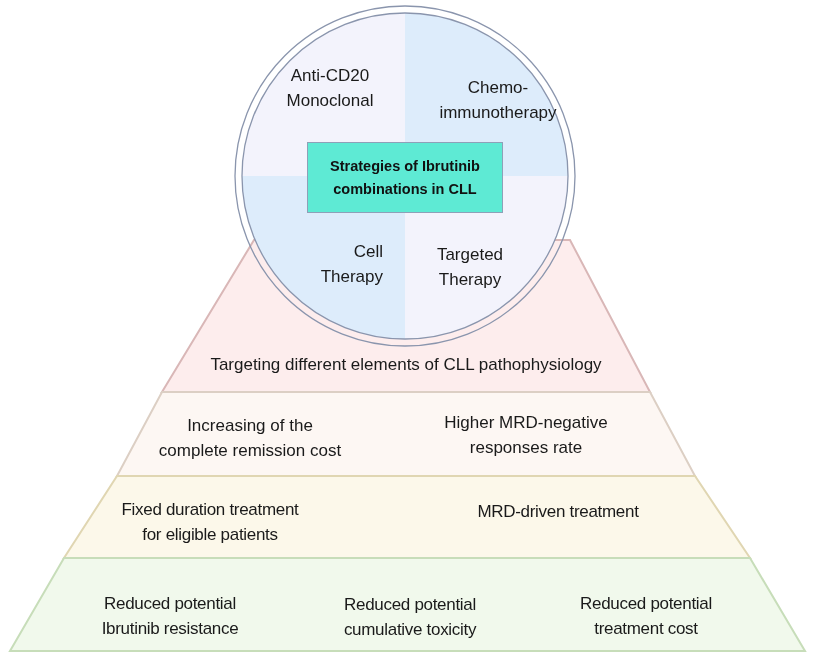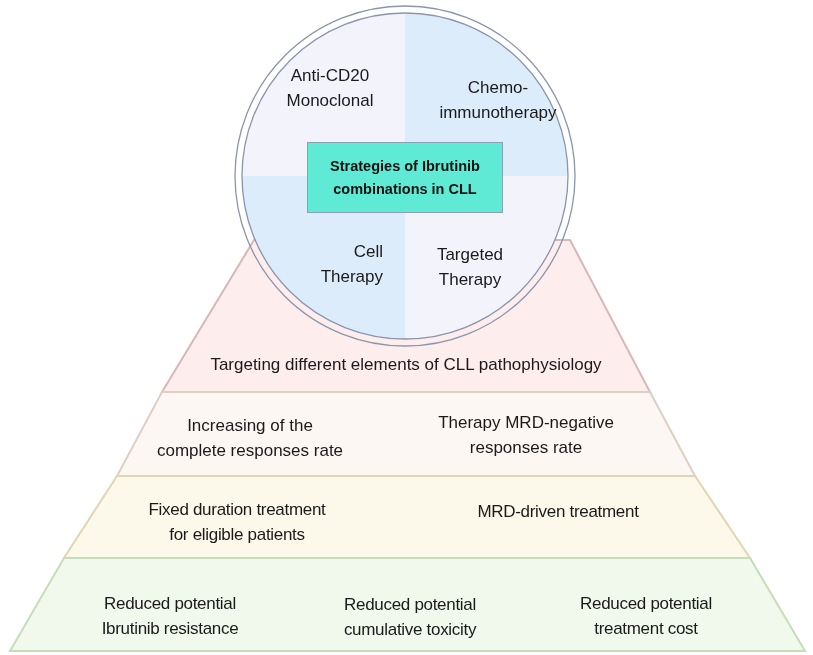--- a/index.html
+++ b/index.html
@@ -61,28 +61,28 @@
   <span>Strategies of Ibrutinib</span>
   <span>combinations in CLL</span>
 </div>
 
 <div class="lbl" style="left:170px; top:352px; width:472px;">
   <span>Targeting different elements of CLL pathophysiology</span>
 </div>
 
 <div class="lbl" style="left:130px; top:413px; width:240px;">
   <span>Increasing of the</span>
-  <span>complete responses rate</span>
+  <span>complete remission cost</span>
 </div>
 <div class="lbl" style="left:416px; top:410px; width:220px;">
-  <span>Therapy MRD-negative</span>
+  <span>Higher MRD-negative</span>
   <span>responses rate</span>
 </div>
 
-<div class="lbl cond" style="left:112px; top:497px; width:250px;">
+<div class="lbl cond" style="left:85px; top:497px; width:250px;">
   <span>Fixed duration treatment</span>
   <span>for eligible patients</span>
 </div>
 <div class="lbl cond" style="left:448px; top:499px; width:220px;">
   <span>MRD-driven treatment</span>
 </div>
 
 <div class="lbl cond" style="left:70px; top:591px; width:200px;">
   <span>Reduced potential</span>
   <span>Ibrutinib resistance</span>

